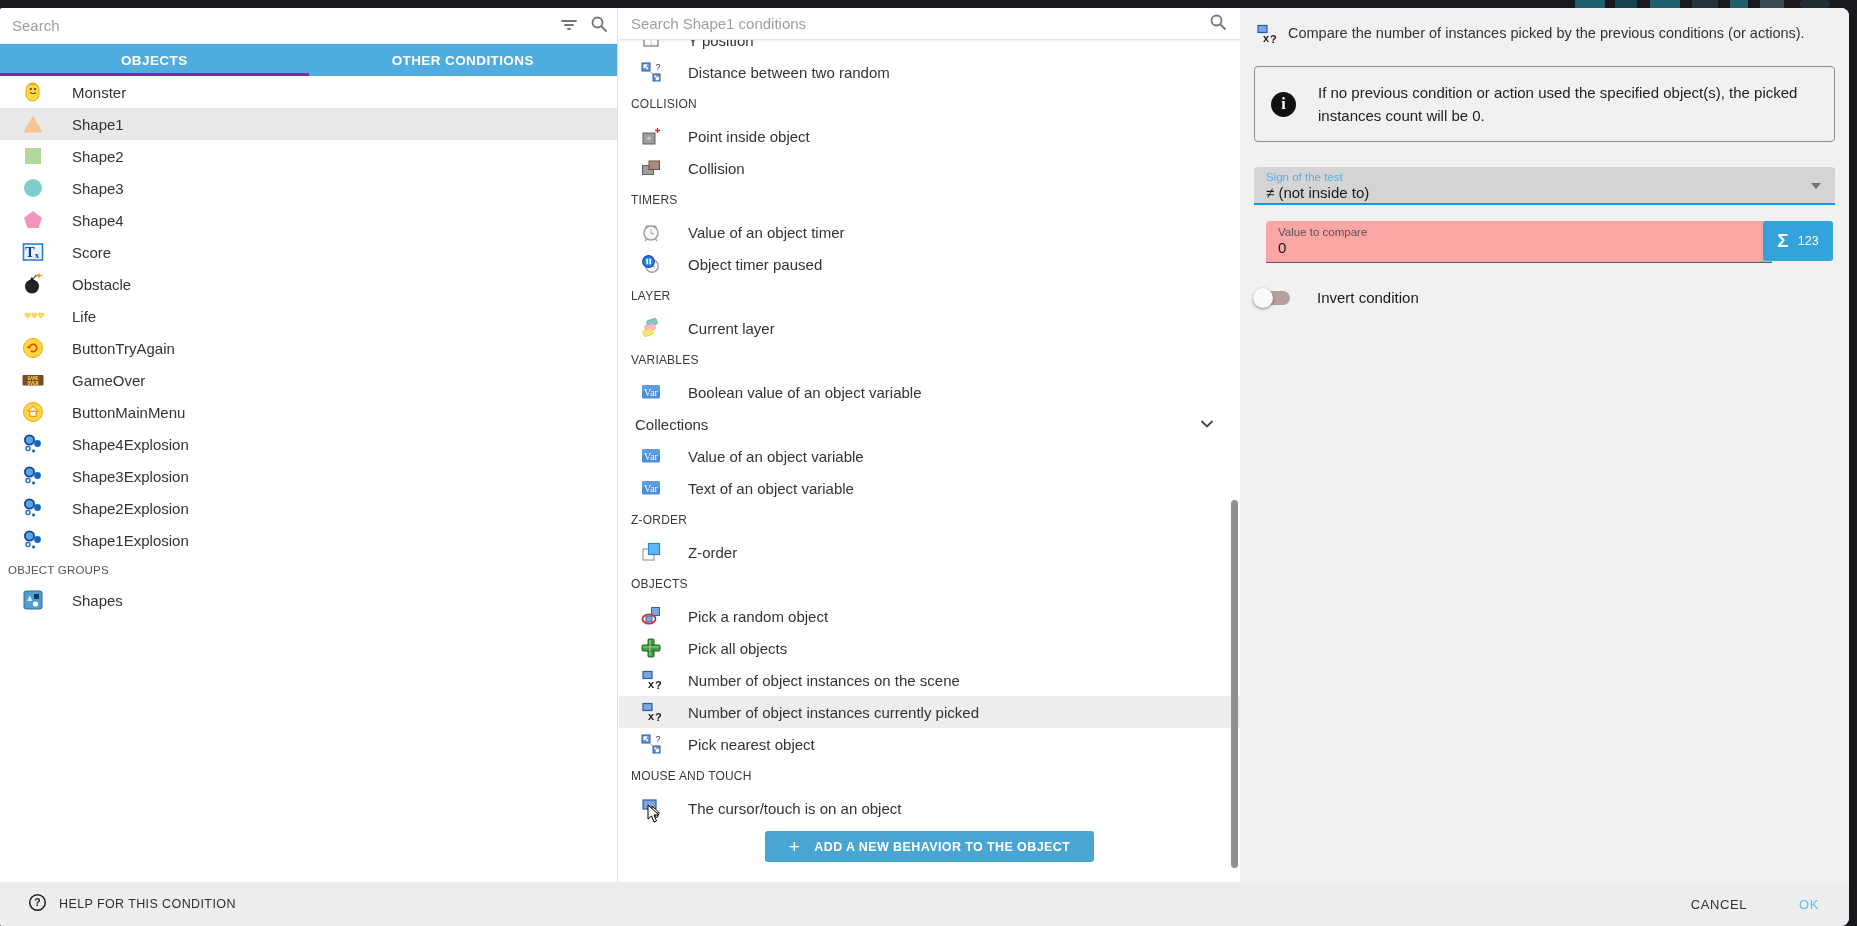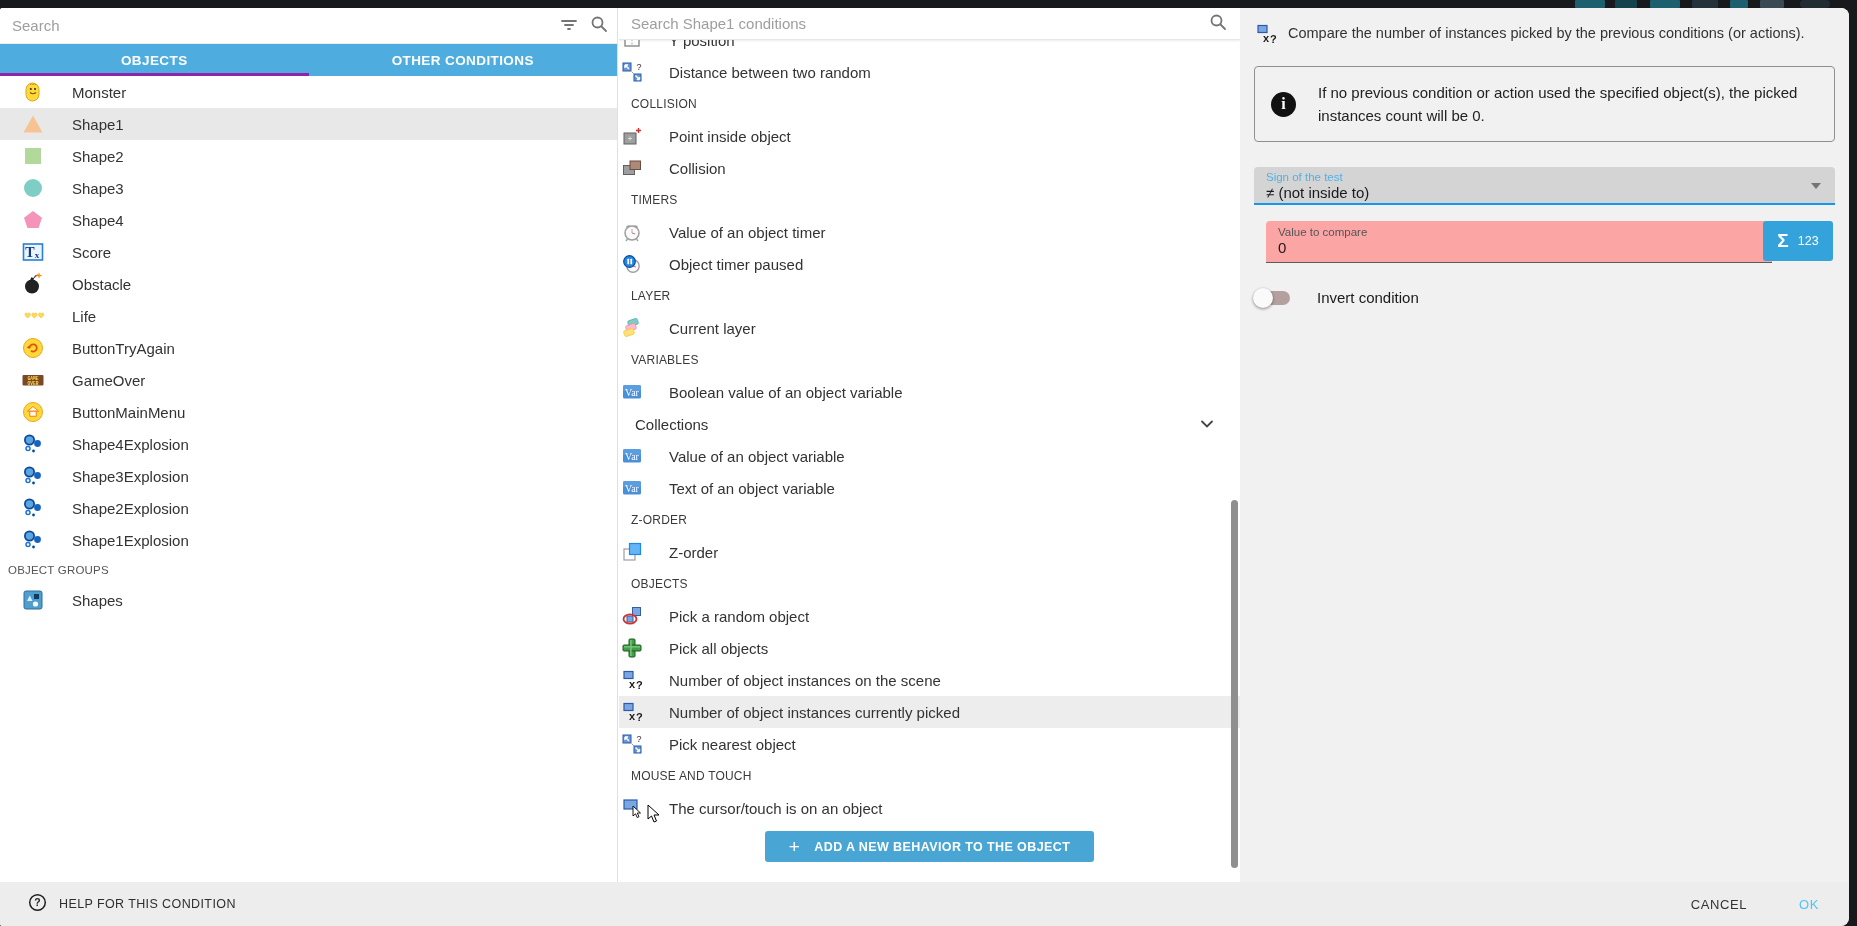--- a/index.html
+++ b/index.html
@@ -37,21 +37,21 @@
   .row { height:32px; display:flex; align-items:center; padding-left:20px; cursor:pointer; }
   .row .icon { width:26px; height:26px; display:flex; align-items:center; justify-content:center; flex:0 0 26px; }
   .row .icon svg { width:24px; height:24px; }
   .row .lbl { margin-left:26px; font-size:15px; color:#333; white-space:nowrap; }
   .row.selected { background:#e8e8e8; }
   .group-hdr { height:28px; display:flex; align-items:center; padding-left:8px;
                font-size:11.5px; color:#555; letter-spacing:.2px; }
 
   .cond-scroll { position:absolute; top:32px; left:0; right:0; bottom:0; overflow:hidden; }
   .cond-inner { margin-top:-16px; }
-  .cond-scroll .row { padding-left:0; }
+  .cond-scroll .row { padding-left:19px; }
   .cond-scroll .row .lbl { margin-left:24px; }
   .cond-scroll .row.selected { background:#ededed; }
   .sec-hdr { height:32px; display:flex; align-items:center; padding-left:12px;
              font-size:12px; color:#3a3a3a; letter-spacing:.2px; }
   .expander { height:32px; display:flex; align-items:center; padding-left:16px; cursor:pointer; position:relative; }
   .expander .lbl { font-size:15px; color:#333; }
   .expander .chev { position:absolute; right:24px; top:7px; }
 
   .add-behavior-wrap { display:flex; justify-content:center; margin-top:7px; }
   .add-behavior { display:flex; align-items:center; gap:14px; background:#49a5d4; color:#fff;

